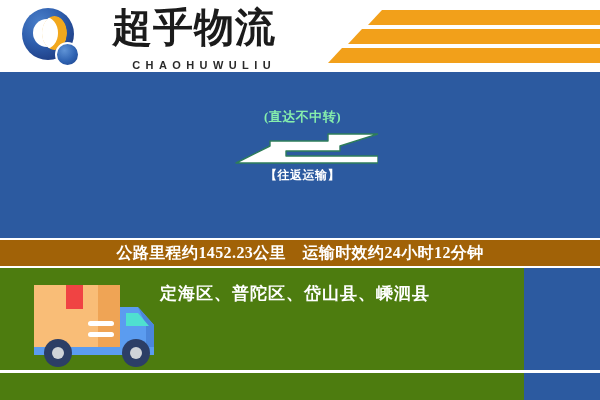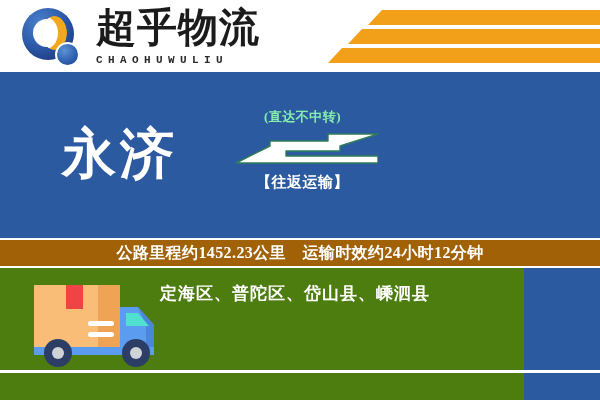--- a/index.html
+++ b/index.html
@@ -79,38 +79,39 @@
     background: radial-gradient(circle at 36% 30%, #5f93d6 0%, #2f63b2 55%, #1d4188 100%);
     border: 2px solid #ffffff;
     box-sizing: content-box;
   }
 
   .logo-text-wrap {
     position: absolute;
     left: 96px;
     top: 6px;
     width: 180px;
+    text-align: right;
   }
   .logo-cn {
     font-family: "Liberation Serif", serif;
     font-size: 40px;
     font-weight: bold;
     color: #1b1b1b;
     letter-spacing: 1px;
     line-height: 44px;
     white-space: nowrap;
   }
   .logo-en {
-    font-family: Liberation Mono, monospace;
+    font-family: Liberation Sans, sans-serif;
     font-size: 11px;
     font-weight: bold;
     color: #2a2a2a;
     letter-spacing: 5.4px;
     line-height: 14px;
-    margin-top: 3px;
+    margin-top: 8px;
     white-space: nowrap;
   }
 
   .stripes {
     position: absolute;
     right: 0;
     top: 8px;
     width: 300px;
     height: 60px;
   }
@@ -177,25 +178,25 @@
     white-space: nowrap;
   }
   .arrow-box {
     position: relative;
     width: 150px;
     height: 34px;
     margin: 6px auto 0 auto;
   }
   .route-note-bottom {
     font-family: "Liberation Serif", serif;
-    font-size: 15px;
+    font-size: 12px;
     font-weight: bold;
     color: #ffffff;
     letter-spacing: 0.5px;
-    margin-top: 7px;
+    margin-top: 1px;
     white-space: nowrap;
   }
 
   
   .info-bar {
     position: absolute;
     left: 0;
     top: 238px;
     width: 600px;
     height: 30px;
@@ -277,21 +278,20 @@
     <div class="stripes">
       <div class="stripe stripe-1"></div>
       <div class="stripe stripe-2"></div>
       <div class="stripe stripe-3"></div>
     </div>
 
   </div>
 
   <div class="route-band">
 
-    <div class="city city-origin">永济</div>
 
     <div class="route-mid">
       <div class="route-note-top">(直达不中转)</div>
 
       <div class="arrow-box">
         <svg width="150" height="34" viewBox="0 0 150 34" xmlns="http://www.w3.org/2000/svg">
           <polygon points="150,2 100,2 100,9 42,9 42,14 8,31 150,31 150,24 58,24 58,19 112,19 112,14 150,2" fill="#ffffff" stroke="#2e7d5b" stroke-width="1.4" stroke-linejoin="round"></polygon>
         </svg>
       </div>
 

